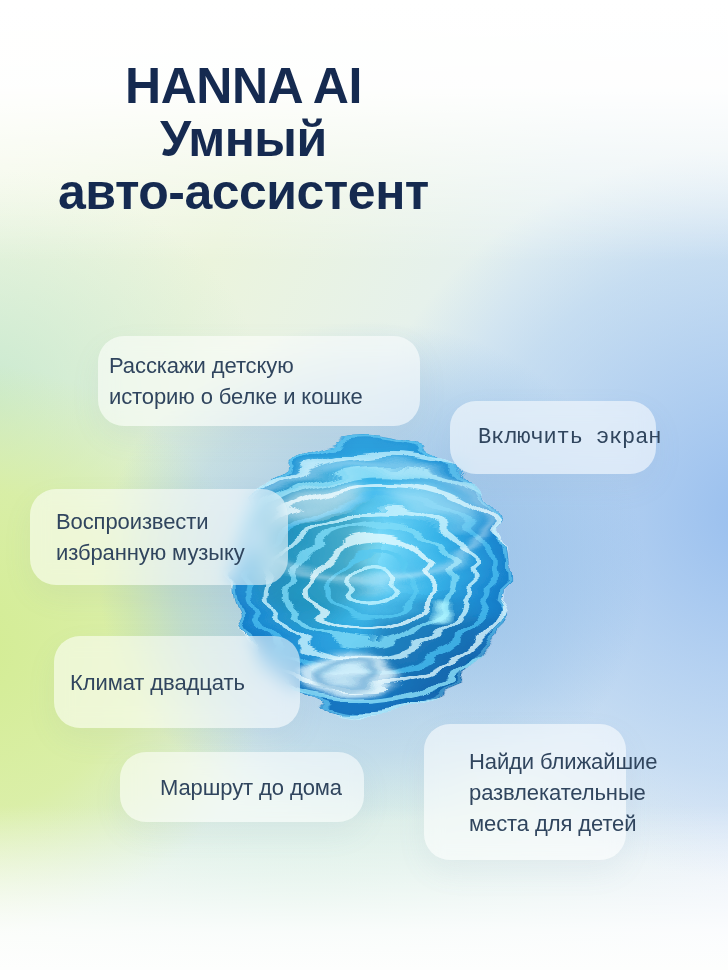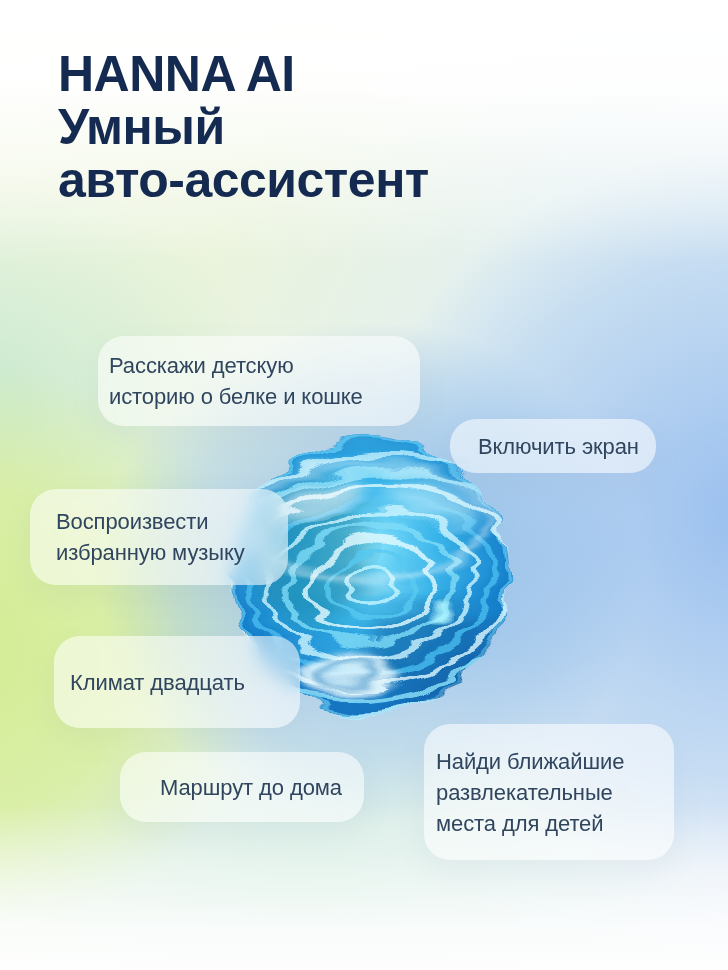--- a/index.html
+++ b/index.html
@@ -14,21 +14,21 @@
       linear-gradient(180deg, #ffffff 0%, rgba(255,255,255,0.95) 9%, rgba(255,255,255,0) 27%),
       linear-gradient(0deg, #fdfefd 0%, rgba(255,255,255,0.85) 4%, rgba(255,255,255,0) 17%),
       radial-gradient(ellipse 360px 330px at 51% 59%, rgba(108,168,224,0.70) 0%, rgba(130,180,230,0.32) 55%, rgba(160,200,240,0) 76%),
       radial-gradient(ellipse 430px 390px at -6% 67%, #d2ec92 0%, rgba(216,238,158,0.85) 42%, rgba(226,242,186,0) 74%),
       radial-gradient(ellipse 420px 330px at -4% 41%, rgba(198,232,206,0.95) 0%, rgba(205,234,214,0) 70%),
       radial-gradient(ellipse 520px 470px at 104% 53%, rgba(148,188,238,0.95) 0%, rgba(168,203,240,0.5) 55%, rgba(190,215,245,0) 78%),
       radial-gradient(ellipse 620px 320px at 42% 93%, rgba(198,234,208,0.55) 0%, rgba(210,238,220,0) 70%),
       linear-gradient(115deg, #f3f8e4 0%, #ebf4dc 28%, #e4f0f1 55%, #e5edf8 100%);
   }
 
-  .header{ position:absolute; left:58px; top:48px; }
+  .header{ position:absolute; left:58px; top:60px;text-align:center; }
   .brand, .subtitle{
     color:#152a50;
     font-weight:bold;
     font-size:50px;
     line-height:53px;
     letter-spacing:-0.5px;
     white-space:nowrap;
   }
 
   .orb{
@@ -52,26 +52,26 @@
   }
   .bubble .line{
     color:#30455e;
     font-size:22px;
     line-height:31px;
     letter-spacing:-0.1px;
     white-space:nowrap;
   }
 
   .b1{ left:98px;  top:336px; width:322px; height:90px;  padding-left:11px; }
-  .b2{ left:450px; top:419px; width:206px; height:54px;  padding-left:28px; }
+  .b2{ left:450px; top:401px; width:206px; height:73px;  padding-left:28px;font-family:Liberation Mono, monospace; }
   .b3{ left:30px;  top:489px; width:258px; height:96px;  padding-left:26px; }
   .b4{ left:478px; top:542px; width:230px; height:142px; padding-left:30px; }
   .b5{ left:54px;  top:636px; width:246px; height:92px;  padding-left:16px; }
   .b6{ left:120px; top:752px; width:244px; height:70px;  padding-left:40px; }
-  .b7{ left:424px; top:724px; width:250px; height:136px; padding-left:12px; }
+  .b7{ left:424px; top:724px; width:202px; height:136px; padding-left:45px; }
 </style>
 </head>
 <body>
 
 <div class="poster">
 
   <header class="header">
     <div class="brand">HANNA AI</div>
     <div class="subtitle">Умный</div>
     <div class="subtitle">авто-ассистент</div>

